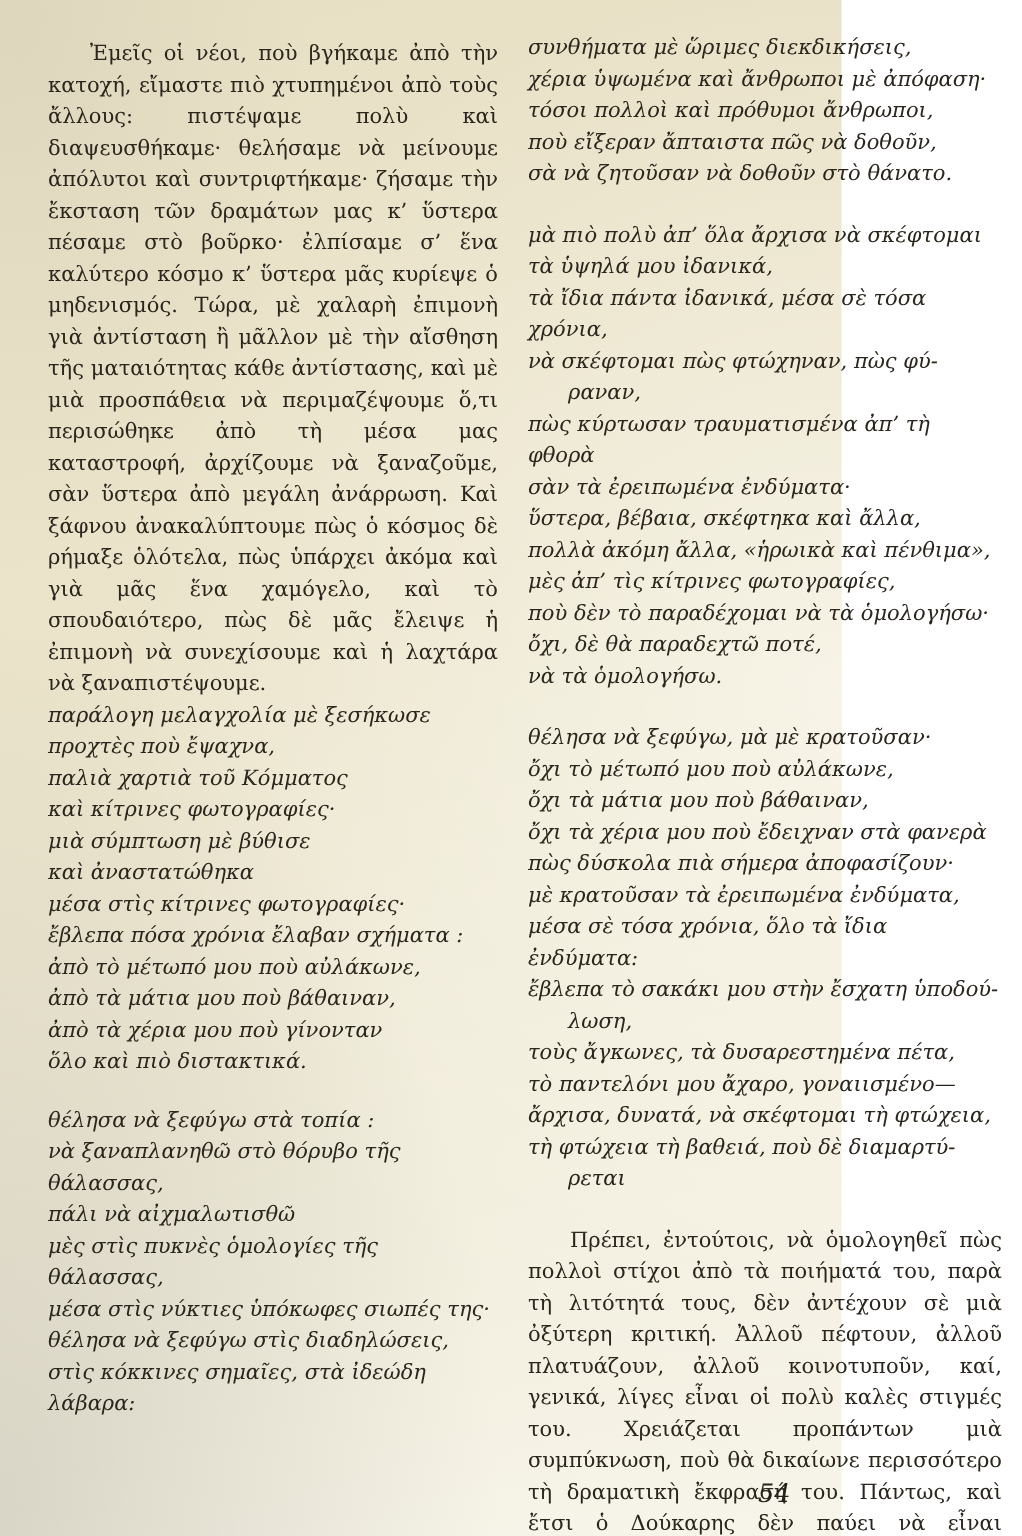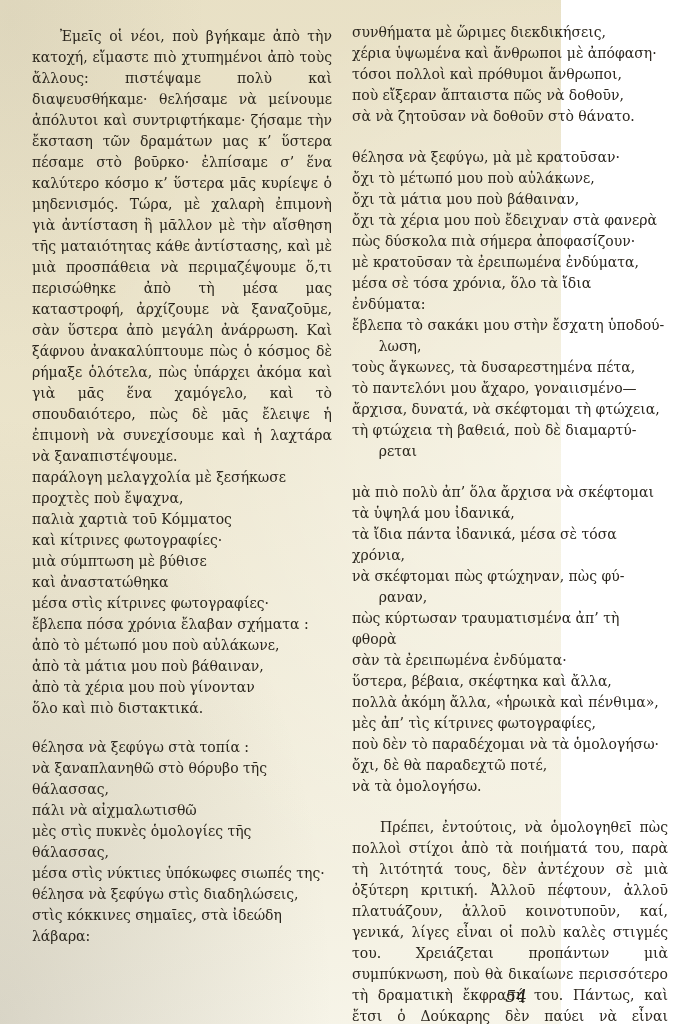--- a/index.html
+++ b/index.html
@@ -38,20 +38,21 @@
 
   .poem-title {
     margin: 16px 0 12px 0;
     text-align: center;
     font-size: 15px;
     letter-spacing: 4px;
     word-spacing: 6px;
   }
 
   .stanza {
+    font-style: italic;
     font-size: 14px;
     line-height: 21px;
     white-space: pre-wrap;
     margin: 0 0 18px 0;
   }
   .col-right .stanza { margin-bottom: 20px; }
   .col-right .prose { margin-top: 16px; }
 
   .page-number {
     position: absolute;
@@ -89,45 +90,45 @@
 θέλησα νὰ ξεφύγω στὶς διαδηλώσεις,
 στὶς κόκκινες σημαῖες, στὰ ἰδεώδη λάβαρα:</div>
   </div>
 
   <div class="col col-right">
     <div class="stanza">συνθήματα μὲ ὥριμες διεκδικήσεις,
 χέρια ὑψωμένα καὶ ἄνθρωποι μὲ ἀπόφαση·
 τόσοι πολλοὶ καὶ πρόθυμοι ἄνθρωποι,
 ποὺ εἴξεραν ἄπταιστα πῶς νὰ δοθοῦν,
 σὰ νὰ ζητοῦσαν νὰ δοθοῦν στὸ θάνατο.</div>
+    <div class="stanza">μὰ πιὸ πολὺ ἀπ’ ὅλα ἄρχισα νὰ σκέφτομαι
+τὰ ὑψηλά μου ἰδανικά,
+τὰ ἴδια πάντα ἰδανικά, μέσα σὲ τόσα χρόνια,
+νὰ σκέφτομαι πὼς φτώχηναν, πὼς φύ-
+      ραναν,
+πὼς κύρτωσαν τραυματισμένα ἀπ’ τὴ φθορὰ
+σὰν τὰ ἐρειπωμένα ἐνδύματα·
+ὕστερα, βέβαια, σκέφτηκα καὶ ἄλλα,
+πολλὰ ἀκόμη ἄλλα, «ἡρωικὰ καὶ πένθιμα»,
+μὲς ἀπ’ τὶς κίτρινες φωτογραφίες,
+ποὺ δὲν τὸ παραδέχομαι νὰ τὰ ὁμολογήσω·
+ὄχι, δὲ θὰ παραδεχτῶ ποτέ,
+νὰ τὰ ὁμολογήσω.</div>
     <div class="stanza">θέλησα νὰ ξεφύγω, μὰ μὲ κρατοῦσαν·
 ὄχι τὸ μέτωπό μου ποὺ αὐλάκωνε,
 ὄχι τὰ μάτια μου ποὺ βάθαιναν,
 ὄχι τὰ χέρια μου ποὺ ἔδειχναν στὰ φανερὰ
 πὼς δύσκολα πιὰ σήμερα ἀποφασίζουν·
 μὲ κρατοῦσαν τὰ ἐρειπωμένα ἐνδύματα,
 μέσα σὲ τόσα χρόνια, ὅλο τὰ ἴδια ἐνδύματα:
 ἔβλεπα τὸ σακάκι μου στὴν ἔσχατη ὑποδού-
       λωση,
 τοὺς ἄγκωνες, τὰ δυσαρεστημένα πέτα,
 τὸ παντελόνι μου ἄχαρο, γοναιισμένο—
 ἄρχισα, δυνατά, νὰ σκέφτομαι τὴ φτώχεια,
 τὴ φτώχεια τὴ βαθειά, ποὺ δὲ διαμαρτύ-
       ρεται</div>
-    <div class="stanza">μὰ πιὸ πολὺ ἀπ’ ὅλα ἄρχισα νὰ σκέφτομαι
-τὰ ὑψηλά μου ἰδανικά,
-τὰ ἴδια πάντα ἰδανικά, μέσα σὲ τόσα χρόνια,
-νὰ σκέφτομαι πὼς φτώχηναν, πὼς φύ-
-      ραναν,
-πὼς κύρτωσαν τραυματισμένα ἀπ’ τὴ φθορὰ
-σὰν τὰ ἐρειπωμένα ἐνδύματα·
-ὕστερα, βέβαια, σκέφτηκα καὶ ἄλλα,
-πολλὰ ἀκόμη ἄλλα, «ἡρωικὰ καὶ πένθιμα»,
-μὲς ἀπ’ τὶς κίτρινες φωτογραφίες,
-ποὺ δὲν τὸ παραδέχομαι νὰ τὰ ὁμολογήσω·
-ὄχι, δὲ θὰ παραδεχτῶ ποτέ,
-νὰ τὰ ὁμολογήσω.</div>
     <p class="prose indent">Πρέπει, ἐντούτοις, νὰ ὁμολογηθεῖ πὼς πολλοὶ στίχοι ἀπὸ τὰ ποιήματά του, παρὰ τὴ λιτότητά τους, δὲν ἀντέχουν σὲ μιὰ ὀξύτερη κριτική. Ἀλλοῦ πέφτουν, ἀλλοῦ πλατυάζουν, ἀλλοῦ κοινοτυποῦν, καί, γενικά, λίγες εἶναι οἱ πολὺ καλὲς στιγμές του. Χρειάζεται προπάντων μιὰ συμπύκνωση, ποὺ θὰ δικαίωνε περισσότερο τὴ δραματικὴ ἔκφρασή του. Πάντως, καὶ ἔτσι ὁ Δούκαρης δὲν παύει νὰ εἶναι ἀληθινὸς ποιητής, γι’ αὐτὸ καὶ ἀξίζει νὰ τὸν παρακολουθοῦμε μὲ ἐνδιαφέρον.</p>
   </div>
 
   <div class="page-number">54</div>
 
 </div>
 
 </body></html>

